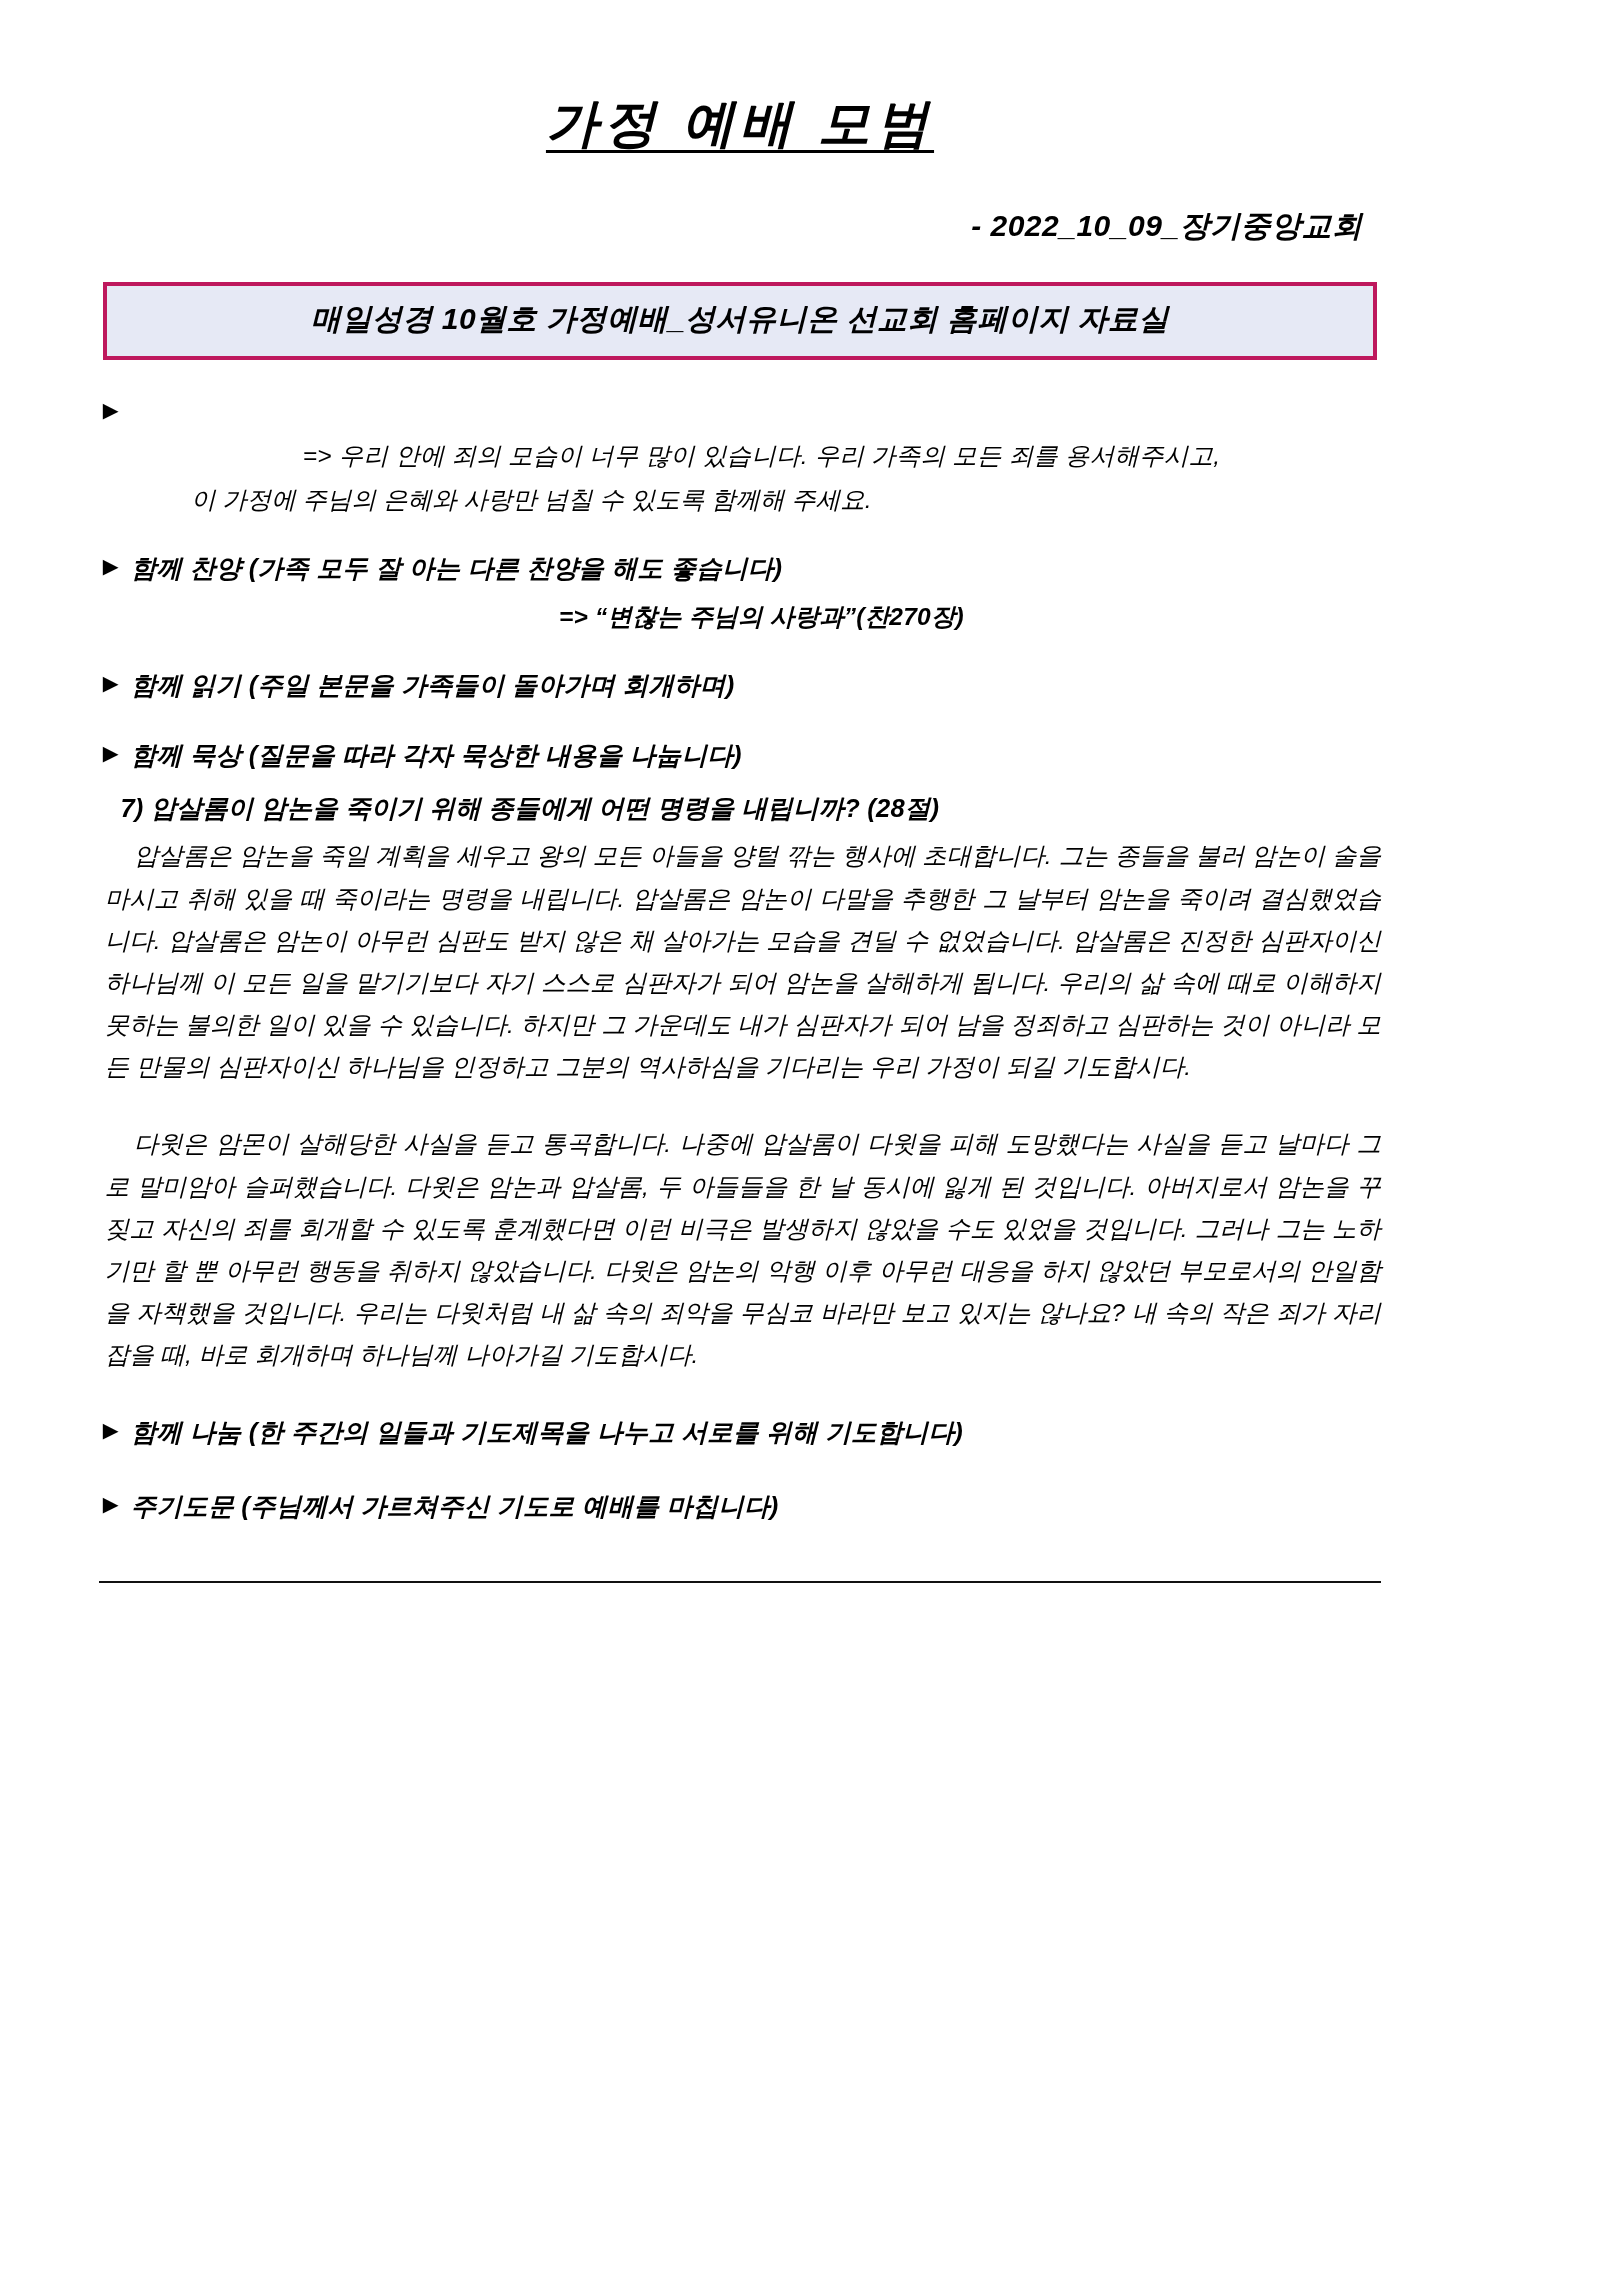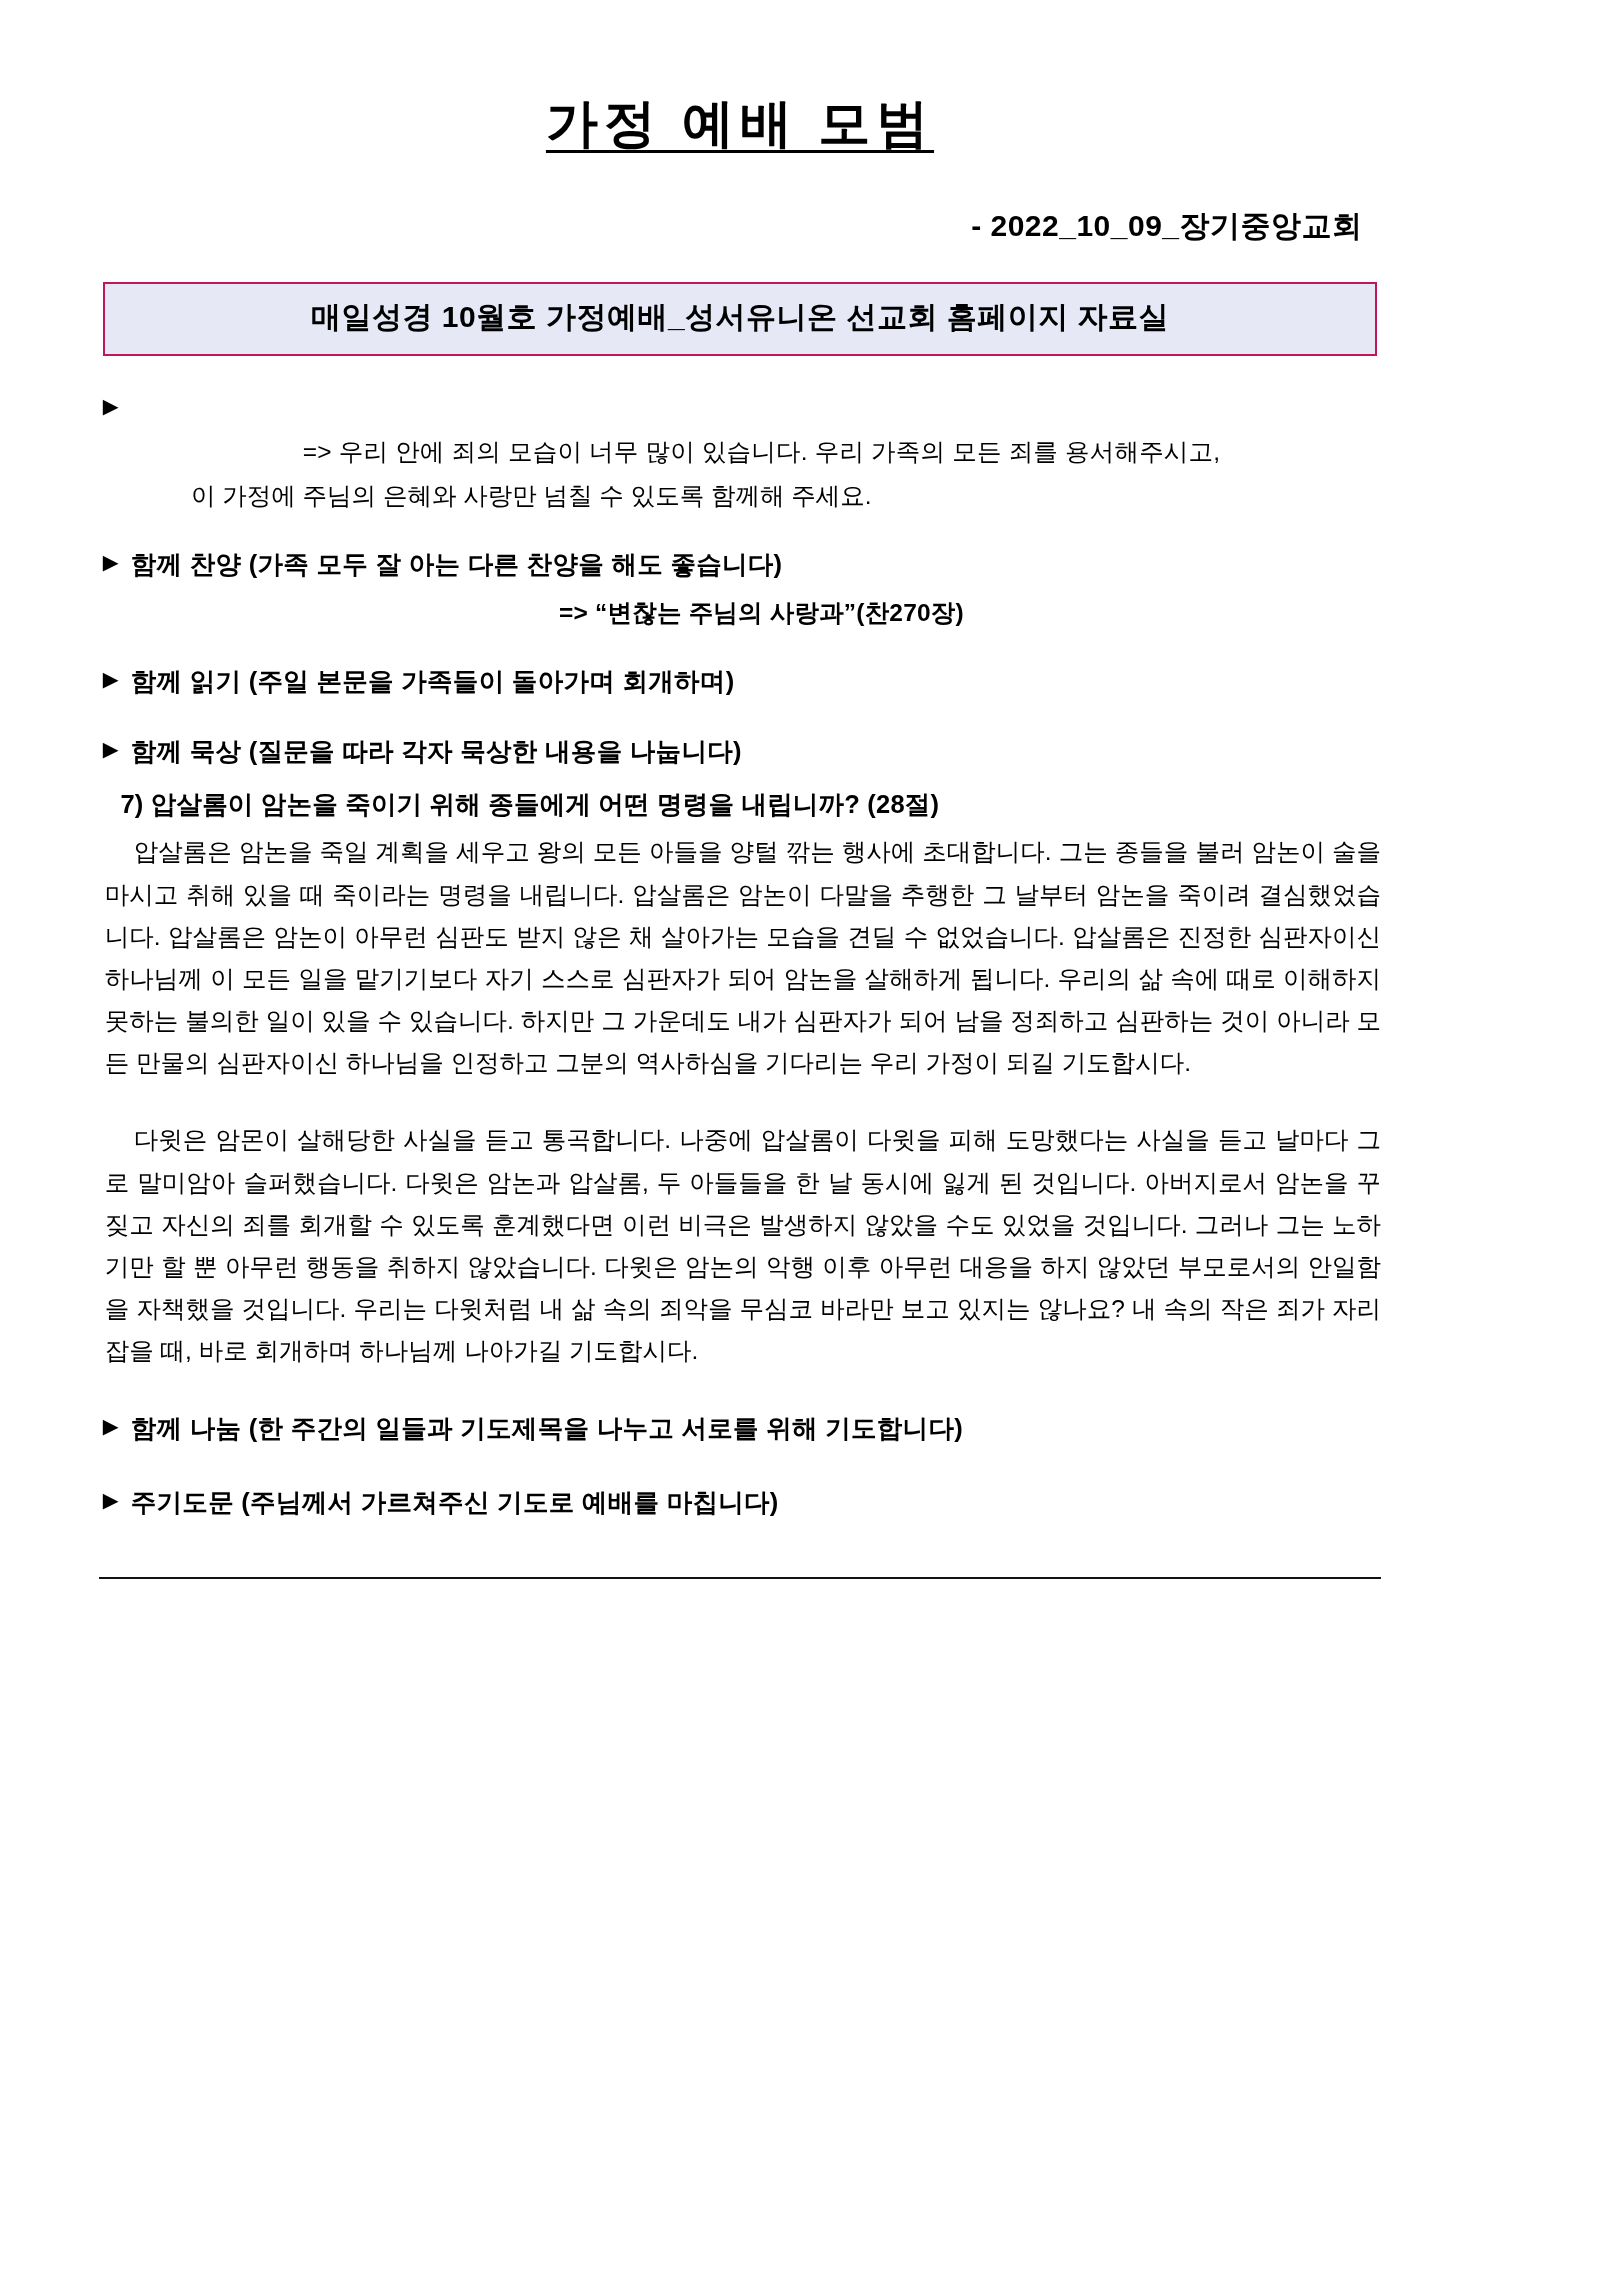--- a/index.html
+++ b/index.html
@@ -11,41 +11,42 @@
     font-family: "Liberation Sans", "DejaVu Sans", sans-serif;
     color: #000000;
   }
   .page {
     width: 1480px;
     min-height: 2291px;
     box-sizing: border-box;
     padding: 69px 93px 39px 93px;
     background: #ffffff;
     position: relative;
+    font-style: italic;
   }
   .doc-title {
     text-align: center;
     font-size: 52px;
     font-weight: bold;
     letter-spacing: 5.9px;
     text-decoration: underline;
     text-underline-offset: 8.8px;
     text-decoration-thickness: 2.9px;
     margin: 19.6px 0 0 0;
   }
   .doc-subtitle {
     text-align: right;
     font-size: 30px;
     font-weight: bold;
     margin: 47px 24.5px 0 0;
     letter-spacing: 0.5px;
   }
   .banner {
     margin: 35px 9.8px 0 9.8px;
-    border: 2px solid #be185d;
+    border: 4px solid #be185d;
     background: #e6e9f5;
     text-align: center;
     font-size: 30px;
     font-weight: bold;
     padding: 13.7px 0 15.7px 0;
     letter-spacing: 0.5px;
   }
   .section {
     margin-top: 35px;
   }

